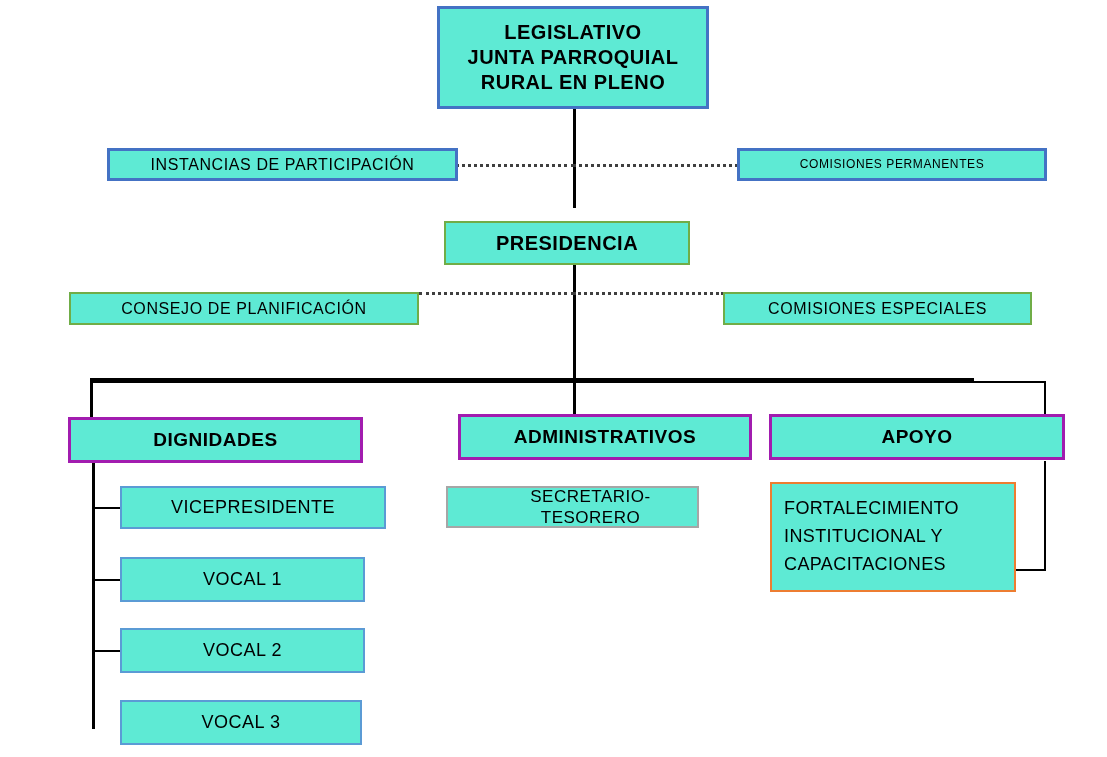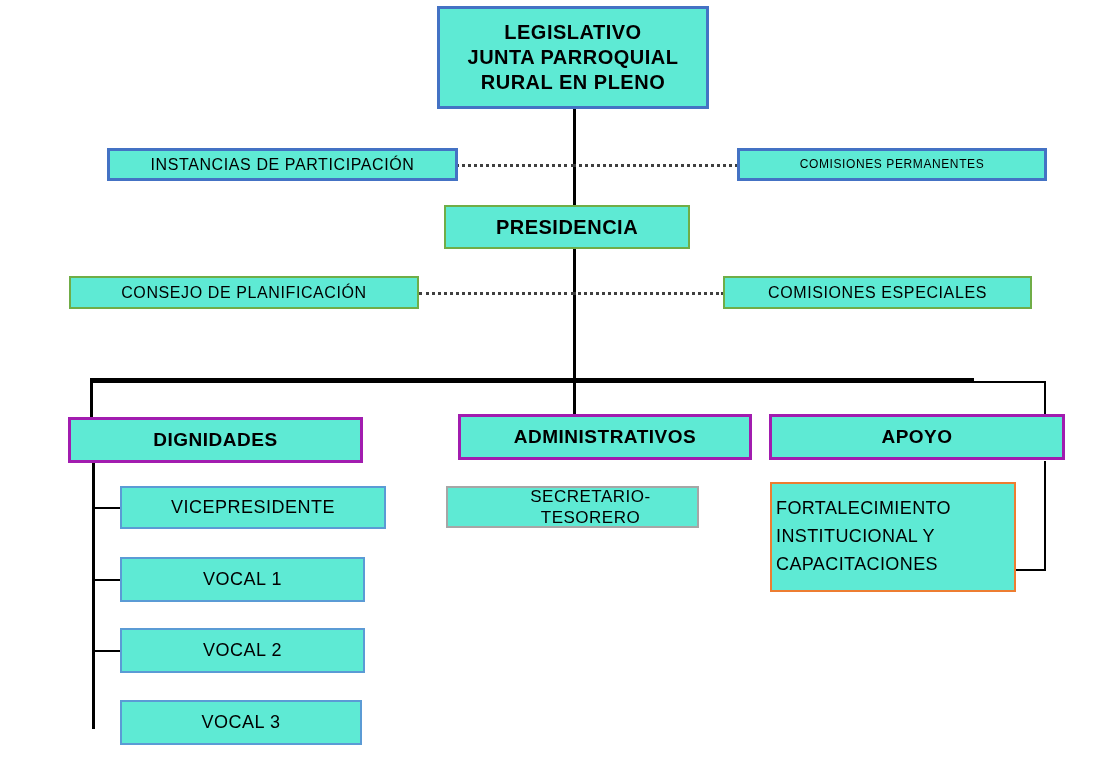--- a/index.html
+++ b/index.html
@@ -30,30 +30,30 @@
     text-align: center;
     color: #000000;
     line-height: 1.25;
     z-index: 5;
   }
   .node .label { display: block; width: 100%; }
 
   
   .b-blue   { border: 3px solid #4472C4; }
   .b-ltblue { border: 2px solid #5B9BD5; }
-  .b-green  { border: 2px solid #70AD47; }
+  .b-green  { border: 2px solid #70AD47; margin-top: 16px; }
   .b-black  { border: 3px solid #a21caf; }
   .b-gray   { border: 2px solid #A6A6A6; }
   .b-orange { border: 2px solid #ED7D31; }
 
   .bold { font-weight: bold; }
   .lefttext {
     justify-content: flex-end;
     text-align: left;
-    padding-left: 4px;
+    padding-left: 12px;
   }
 
   
   .ln {
     position: absolute;
     background: #000000;
     z-index: 1;
   }
   .ln-v { width: 3px; }
   .ln-v-thin { width: 2px; }

